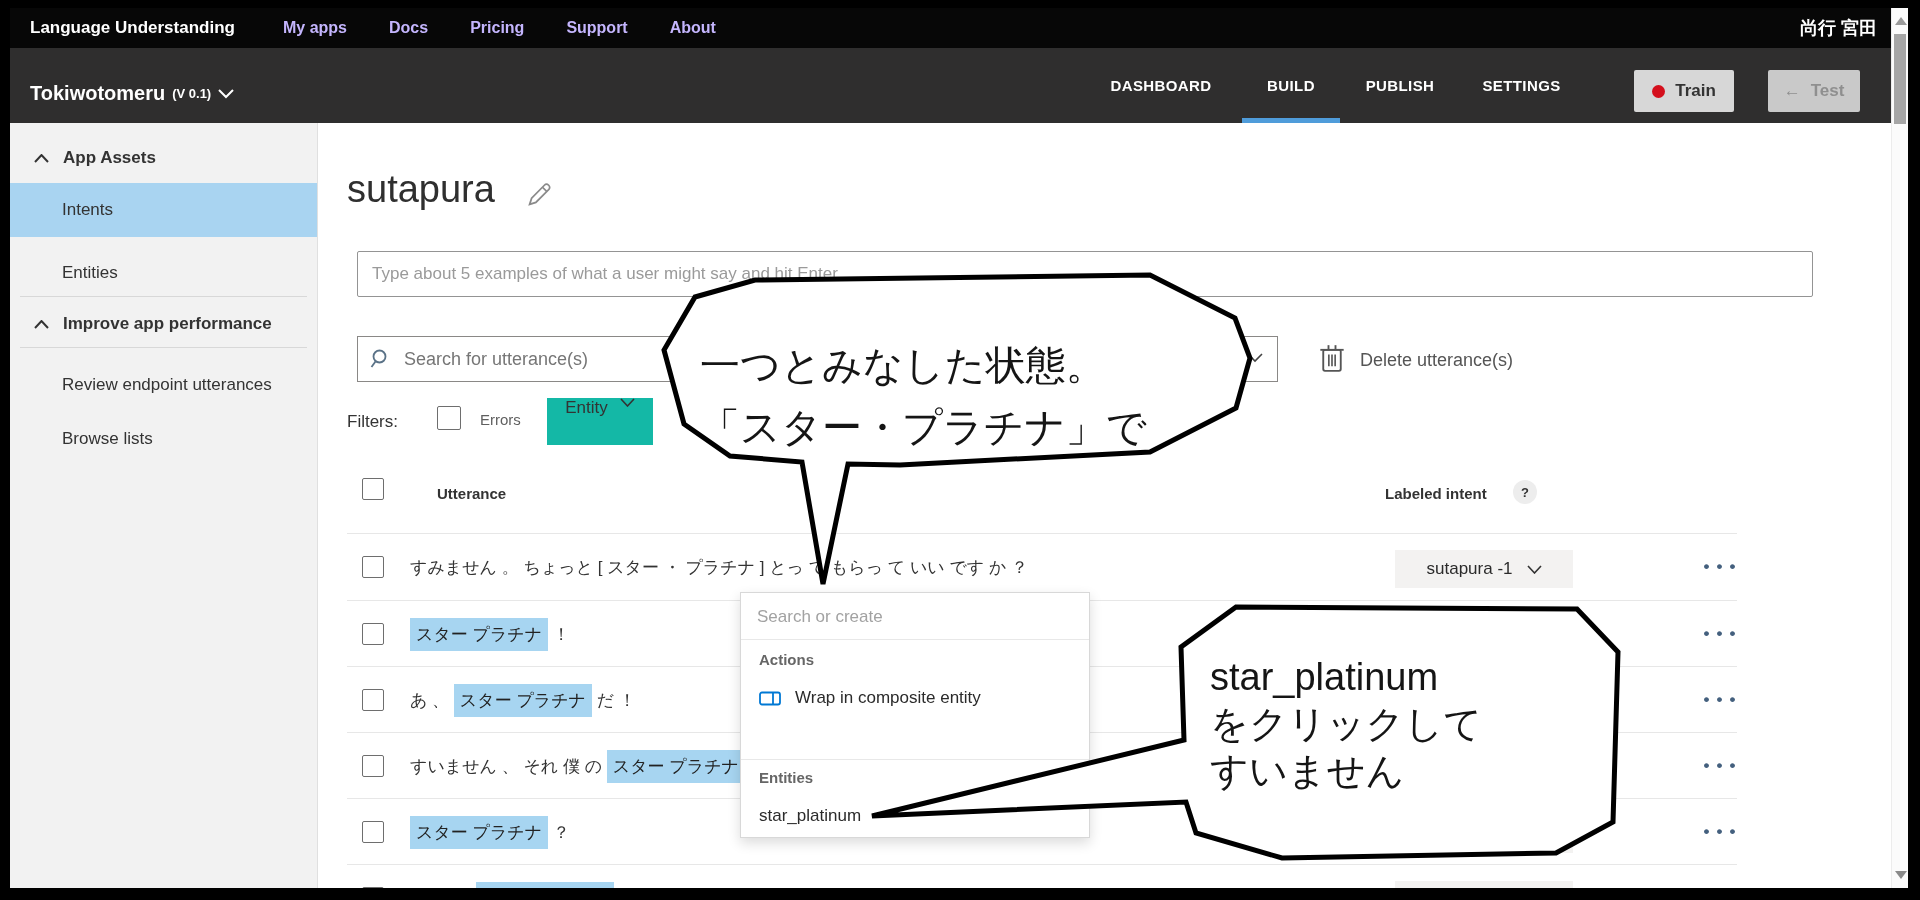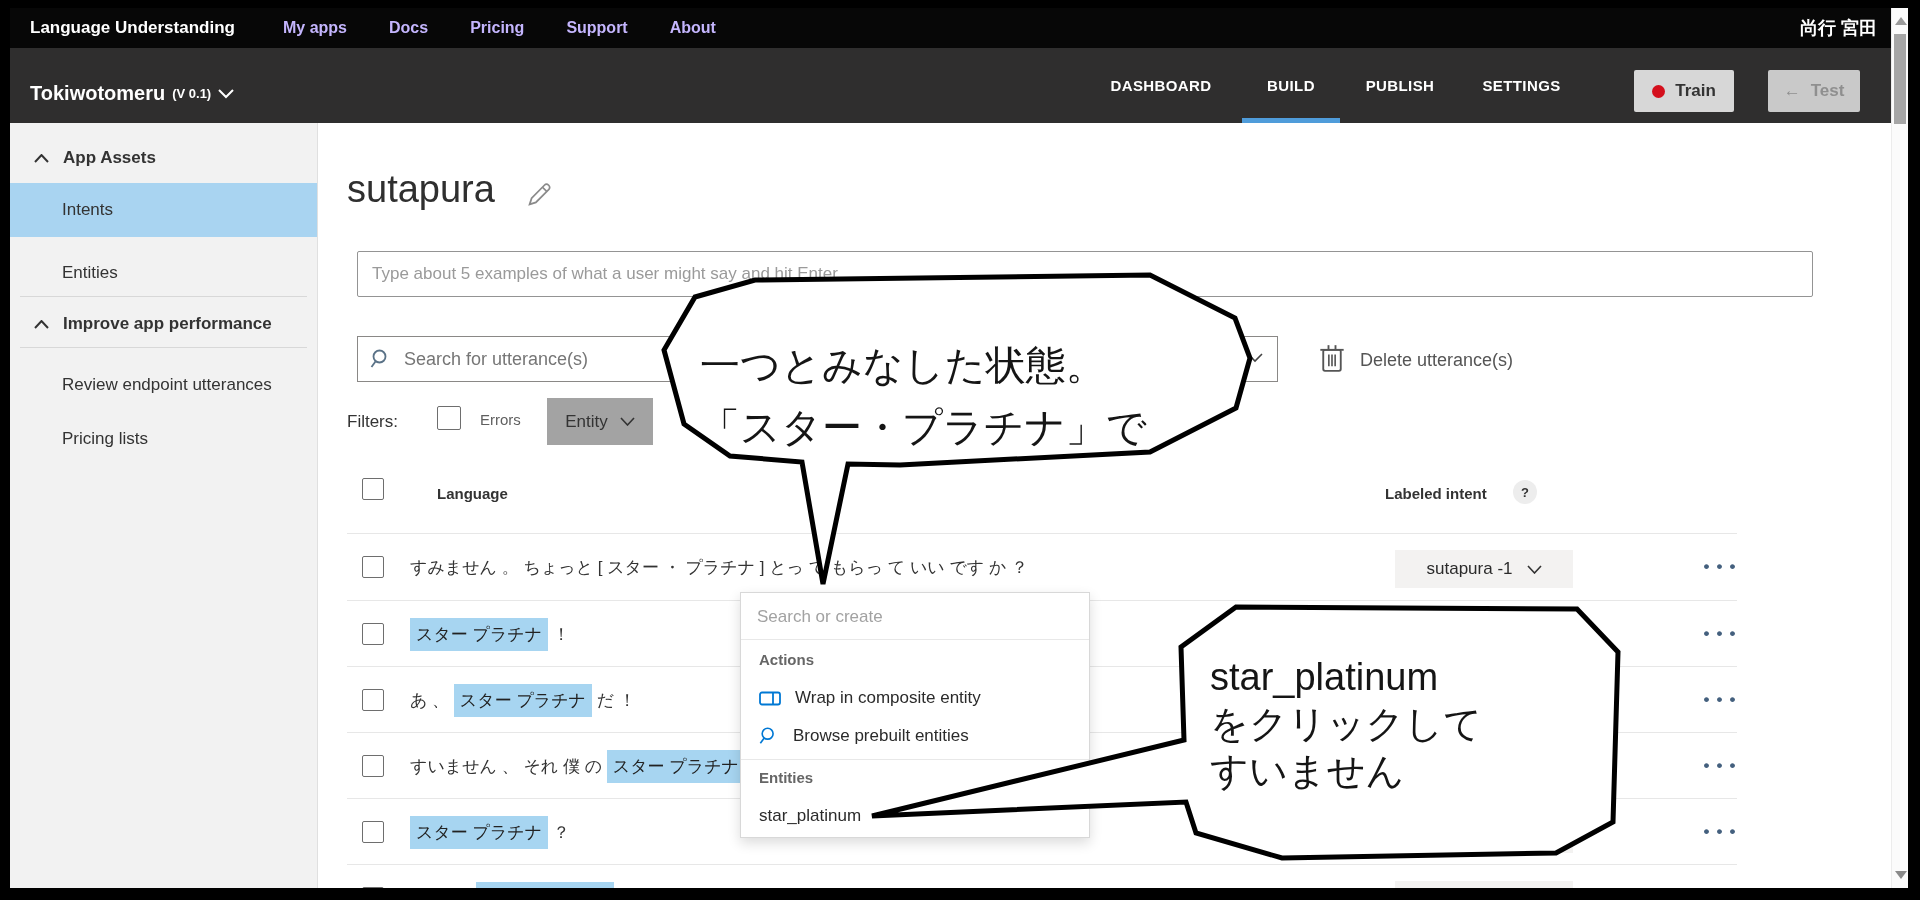--- a/index.html
+++ b/index.html
@@ -55,21 +55,21 @@
   .inputbox::placeholder { color:#9a9a9a; }
   .srchwrap { position:absolute; display:flex; align-items:center; border:1px solid #8a8886; background:#fff; }
   .srchwrap input { border:none; outline:none; font-size:18px; flex:1; color:#333; height:100%; }
   .srchwrap input::placeholder { color:#767676; }
   .ddl { position:absolute; border:1px solid #8a8886; background:#fff; }
   .ddl .chev { position:absolute; right:14px; top:16px; }
   .lbl { font-size:17px; color:#333; }
   .lbl-sm { font-size:15px; color:#5f5f5f; }
   .cb { display:inline-block; width:22px; height:22px; border:1px solid #6e6e6e; background:#fff;
         border-radius:2px; cursor:pointer; }
-  .btn-gray { background:#a3a3a3; display:flex; align-items:center; justify-content:center; gap:12px;
+  .btn-gray { background:#14b8a6; display:flex; justify-content:center; gap:12px;
               font-size:17px; color:#333; cursor:pointer; }
 
   
   .hline { position:absolute; left:337px; width:1390px; height:1px; background:#e7e7e7; }
   .th { position:absolute; font-size:15px; font-weight:700; color:#333; }
   .help { position:absolute; left:1503px; top:472px; width:24px; height:24px; border-radius:50%;
           background:#ededed; font-size:13px; font-weight:700; color:#333; display:flex;
           align-items:center; justify-content:center; cursor:pointer; }
   .row { position:absolute; left:0; width:1881px; height:66px; }
   .row .cb { position:absolute; left:352px; top:22px; }
@@ -159,21 +159,21 @@
     <div class="side-item" style="top:128px;">Entities</div>
     <div class="side-div" style="top:173px;"></div>
     <div class="side-head" style="top:182px;">
       <svg width="15" height="9" viewBox="0 0 15 9">
           <polyline points="1,8 7.5,1 14,8" fill="none" stroke="#333" stroke-width="2"></polyline>
         </svg>
       <span>Improve app performance</span>
     </div>
     <div class="side-div" style="top:224px;"></div>
     <div class="side-item" style="top:240px;">Review endpoint utterances</div>
-    <div class="side-item" style="top:294px;">Pricing lists</div>
+    <div class="side-item" style="top:294px;">Browse lists</div>
   </div>
 
   <div class="title">sutapura</div>
   <svg class="abs" style="left:514px;top:172px;" width="30" height="30" viewBox="0 0 24 24">
     <path d="M4.5 19.5l1.6-5L16.5 4a2.1 2.1 0 0 1 3 0l.4.4a2.1 2.1 0 0 1 0 3L9.5 17.9 4.5 19.5z" fill="none" stroke="#8a8a8a" stroke-width="1.4"></path>
     <path d="M14.8 5.8l3.3 3.3" fill="none" stroke="#8a8a8a" stroke-width="1.4"></path>
   </svg>
 
   <div class="abs" style="left:347px;top:243px;width:1456px;height:46px;">
     <input class="inputbox" placeholder="Type about 5 examples of what a user might say and hit Enter..." style="">
@@ -206,21 +206,21 @@
   <span class="cb abs" style="left:427px;top:398px;width:24px;height:24px;"></span>
   <div class="abs lbl-sm" style="left:470px;top:403px;">Errors</div>
   <div class="btn-gray abs" style="left:537px;top:390px;width:106px;height:47px;">
     <span>Entity</span>
     <svg width="15" height="9" viewBox="0 0 15 9">
         <polyline points="1,1 7.5,8 14,1" fill="none" stroke="#333" stroke-width="1.6"></polyline>
       </svg>
   </div>
 
   <span class="cb abs" style="left:352px;top:470px;"></span>
-  <div class="th" style="left:427px;top:477px;">Language</div>
+  <div class="th" style="left:427px;top:477px;">Utterance</div>
   <div class="th" style="left:1375px;top:477px;">Labeled intent</div>
   <div class="help">?</div>
 
   <div class="hline" style="top:525px;"></div>
   <div class="hline" style="top:592px;"></div>
   <div class="hline" style="top:658px;"></div>
   <div class="hline" style="top:724px;"></div>
   <div class="hline" style="top:790px;"></div>
   <div class="hline" style="top:856px;"></div>
 
@@ -314,27 +314,20 @@
     <input placeholder="Search or create" style="">
     <div class="div" style="top:46px;"></div>
     <div class="sect" style="top:58px;">Actions</div>
     <div class="item" style="top:86px;">
       <svg width="22" height="15" viewBox="0 0 22 15">
         <rect x="1" y="1.5" width="20" height="12" rx="2" fill="none" stroke="#0078d4" stroke-width="1.8"></rect>
         <line x1="14" y1="1.5" x2="14" y2="13.5" stroke="#0078d4" stroke-width="1.8"></line>
       </svg>
       <span>Wrap in composite entity</span>
     </div>
-    <div class="item" style="top:124px;">
-      <svg width="20" height="20" viewBox="0 0 22 22">
-        <circle cx="9.5" cy="8.5" r="6" fill="none" stroke="#0078d4" stroke-width="1.8"></circle>
-        <line x1="5.5" y1="13.5" x2="1.5" y2="19" stroke="#0078d4" stroke-width="1.8"></line>
-      </svg>
-      <span>Browse prebuilt entities</span>
-    </div>
     <div class="div" style="top:166px;"></div>
     <div class="sect" style="top:176px;">Entities</div>
     <div class="entity-item" style="top:206px;">star_platinum</div>
   </div>
 
   <svg class="bub-svg" width="1898" height="880" viewBox="0 0 1898 880">
     <polygon points="745,272 1140,267 1225,310 1240,350 1226,400 1140,444 890,457 838,456 813,576 792,454 720,448 674,416 654,342 685,289" fill="#fff" stroke="#000" stroke-width="5"></polygon>
     <polygon points="1226,599 1567,601 1608,644 1603,814 1546,845 1272,850 1186,825 1176,794 862,808 1174,732 1171,639" fill="#fff" stroke="#000" stroke-width="5"></polygon>
   </svg>
   <div class="bub-txt bub1">

